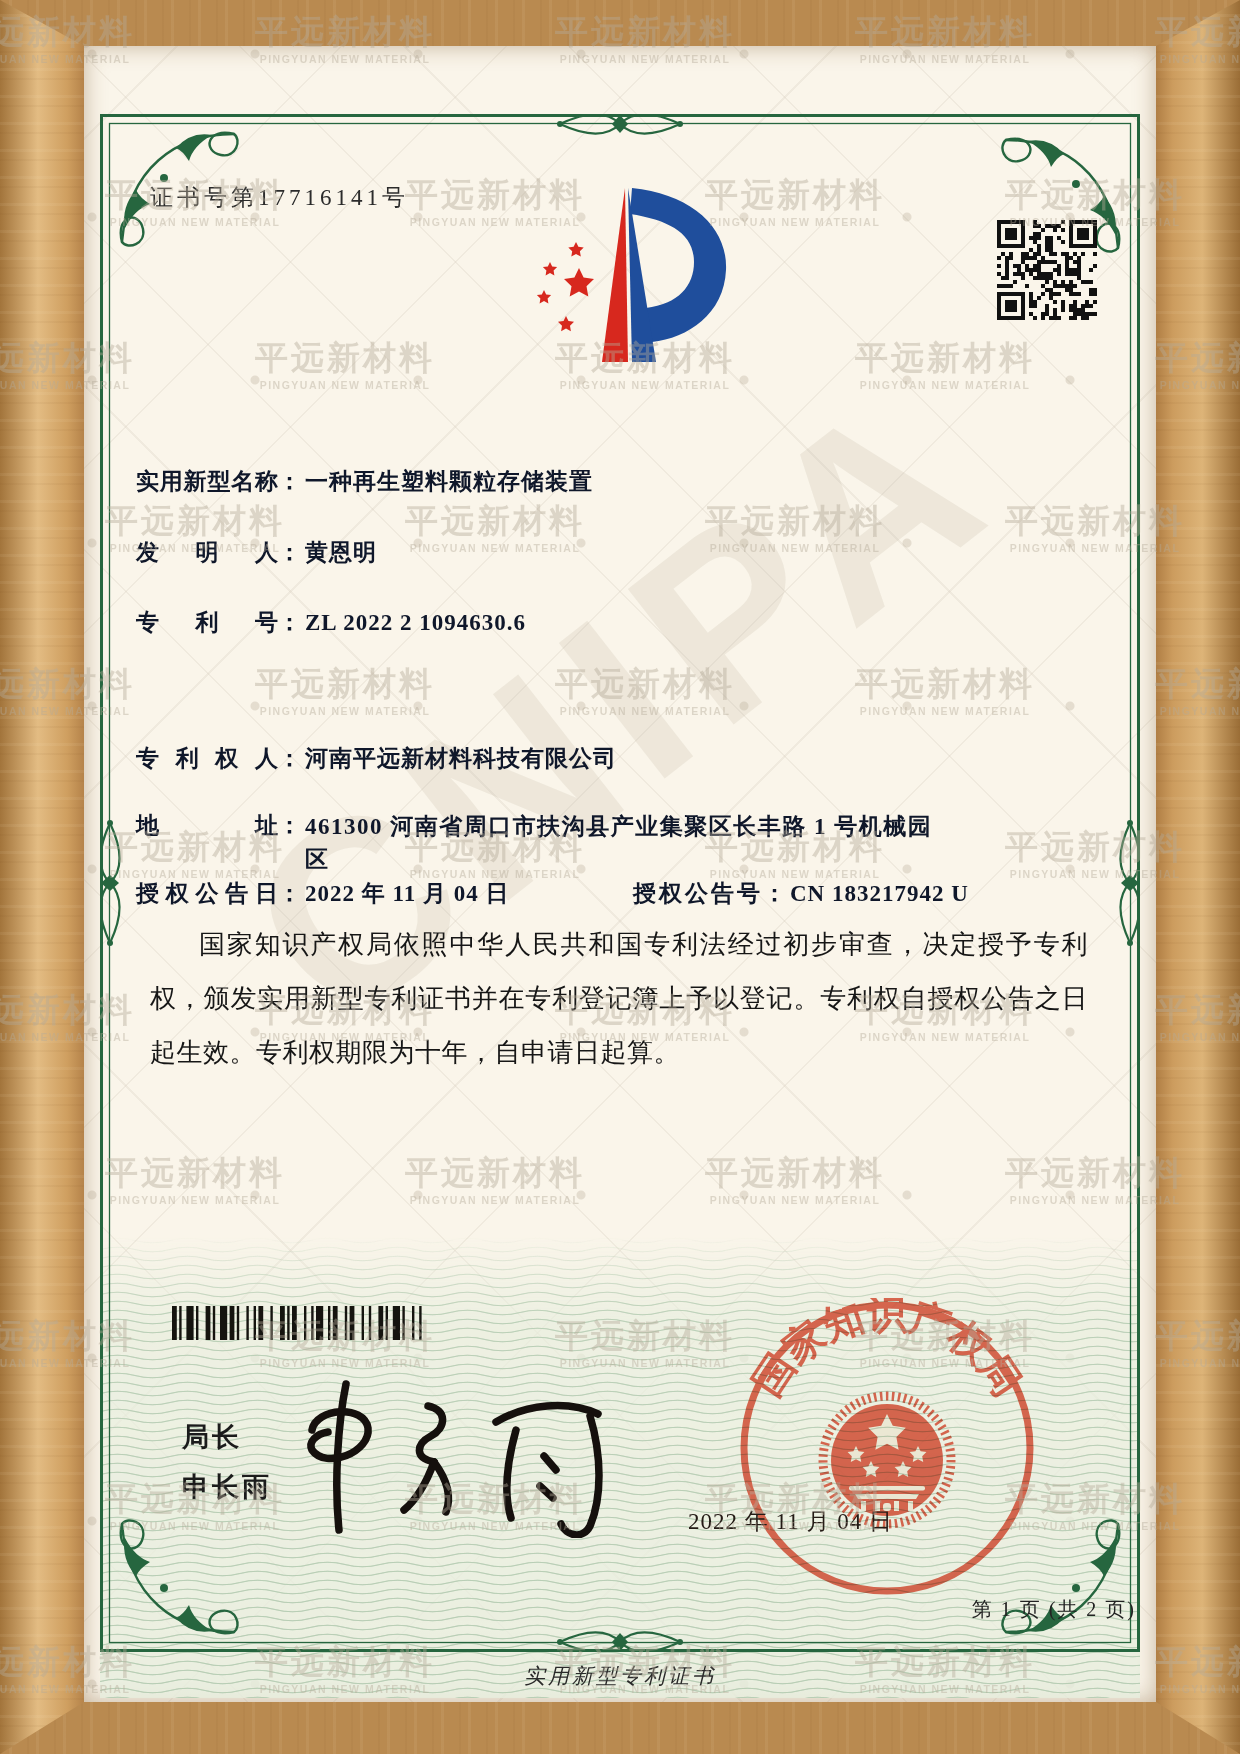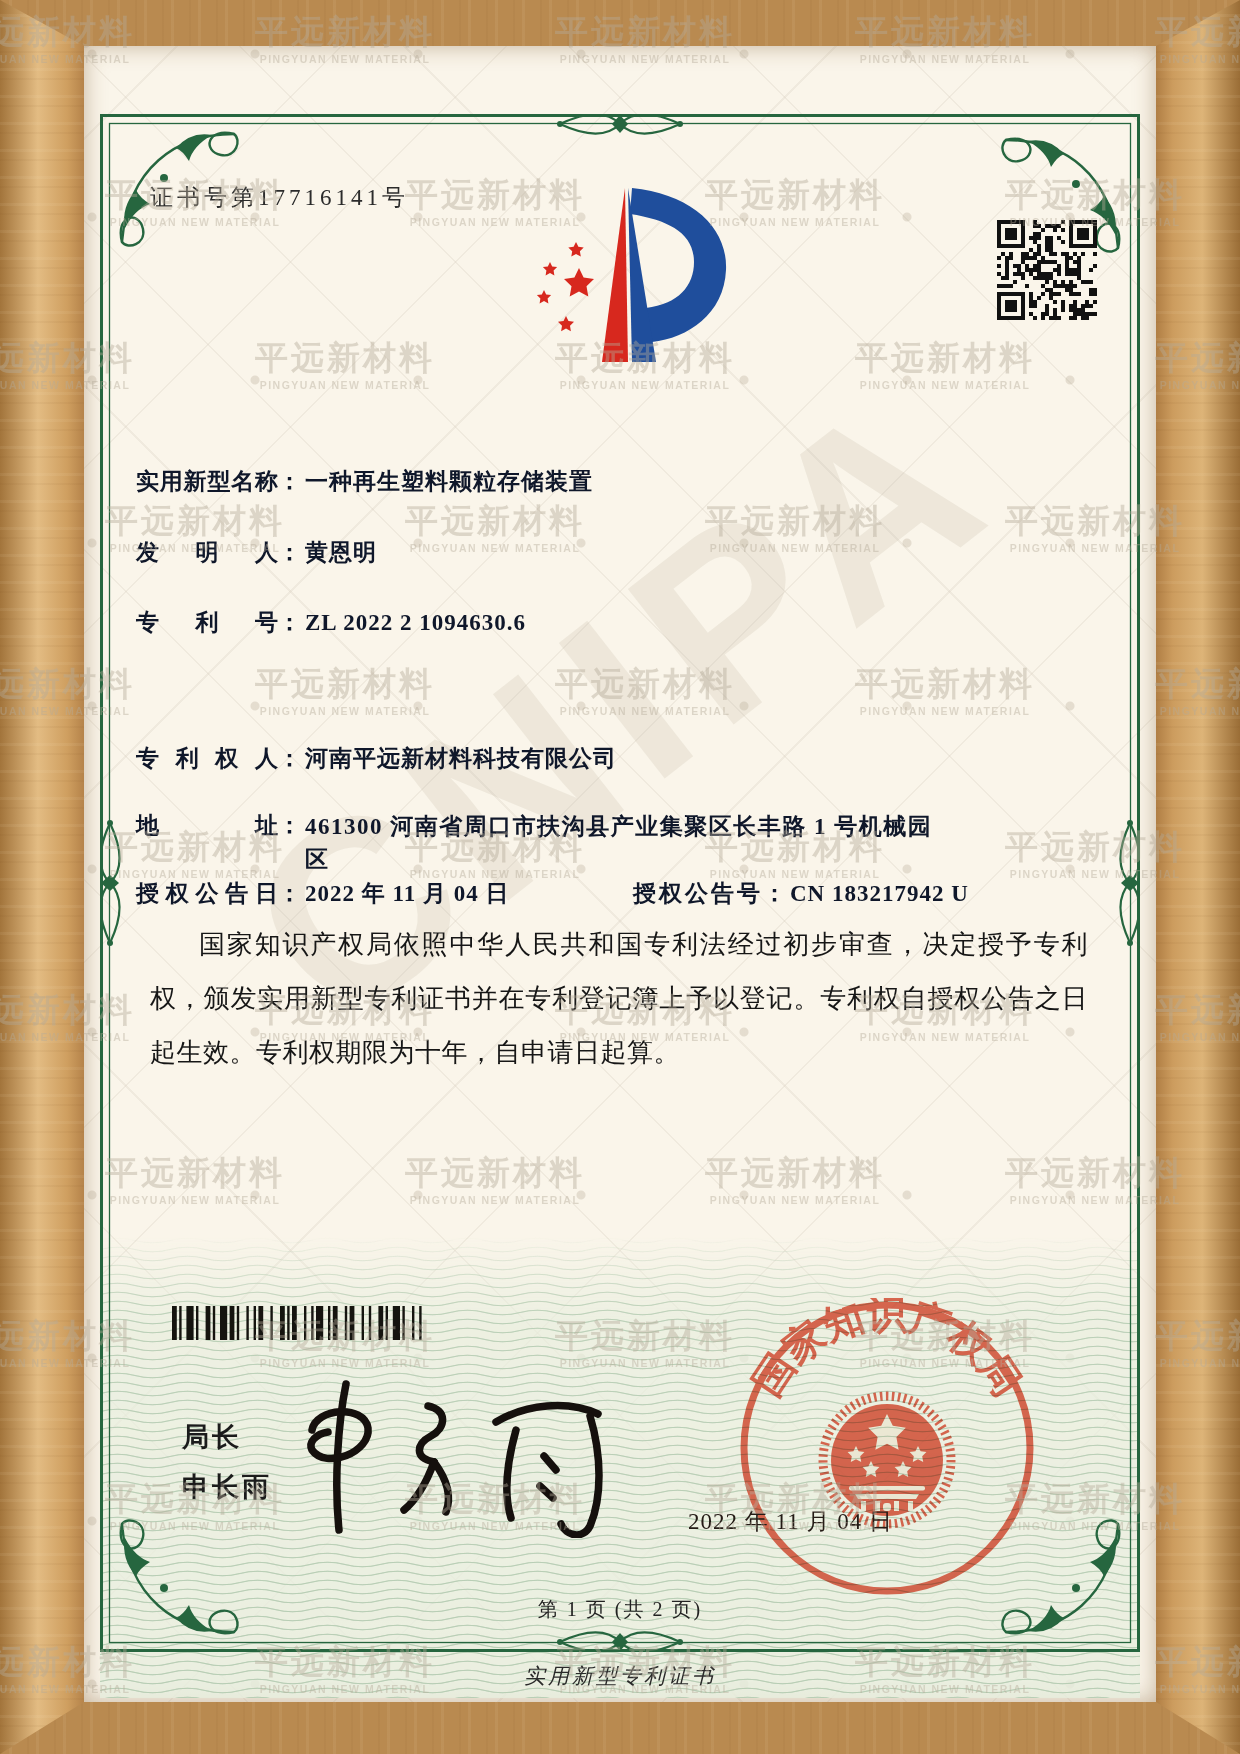--- a/index.html
+++ b/index.html
@@ -48,21 +48,21 @@
   #paras{left:150px;top:918px;width:938px;font-size:26px;line-height:54px;color:#161616;
          text-align:justify;z-index:5;position:absolute;}
   #paras p{margin:0;text-indent:49px;letter-spacing:.5px;}
   #barcode{left:172px;top:1306px;z-index:5;position:absolute;}
   #director-block{left:182px;top:1412px;z-index:6;position:absolute;
     font-family:"Liberation Sans","DejaVu Sans",sans-serif;font-size:27px;color:#1b1b1b;
     font-weight:bold;letter-spacing:3px;line-height:50px;}
   #signature{left:268px;top:1378px;z-index:7;position:absolute;}
   #seal{left:737px;top:1298px;z-index:6;position:absolute;opacity:.93;mix-blend-mode:multiply;}
   #seal-date{left:688px;top:1506px;z-index:8;position:absolute;font-size:23px;color:#231a15;letter-spacing:1px;}
-  #page-footer{left:104px;top:1596px;width:1032px;text-align:center;font-size:20px;color:#222;letter-spacing:2px;z-index:6;position:absolute;}
+  #page-footer{left:104px;top:1596px;width:1032px;text-align:right;font-size:20px;color:#222;letter-spacing:2px;z-index:6;position:absolute;}
   #cont-note{left:104px;top:1662px;width:1032px;text-align:center;font-size:21px;color:#2a2a2a;letter-spacing:3px;z-index:6;position:absolute;font-style:italic;}
   
   #wm-layer{position:absolute;inset:0;z-index:9;pointer-events:none;overflow:hidden;}
   .wm{position:absolute;width:230px;text-align:center;color:#b5ab99;opacity:.42;}
   .wm .cn{display:block;font-family:"Liberation Sans","DejaVu Sans",sans-serif;font-weight:bold;
           font-size:33px;letter-spacing:3px;}
   .wm .en{display:block;font-family:"Liberation Sans","DejaVu Sans",sans-serif;font-weight:bold;
           font-size:10.5px;letter-spacing:1.5px;margin-top:-2px;}
   #wm-big{position:absolute;left:120px;top:560px;width:1000px;z-index:3;pointer-events:none;
     font-family:"Liberation Sans","DejaVu Sans",sans-serif;font-weight:bold;font-size:250px;

